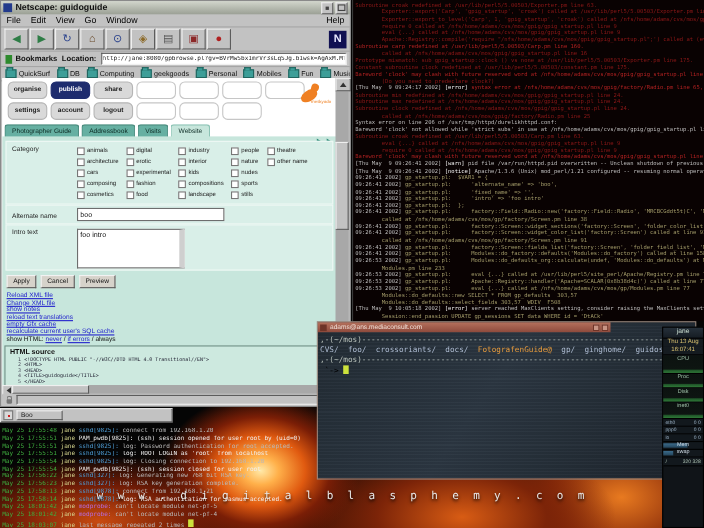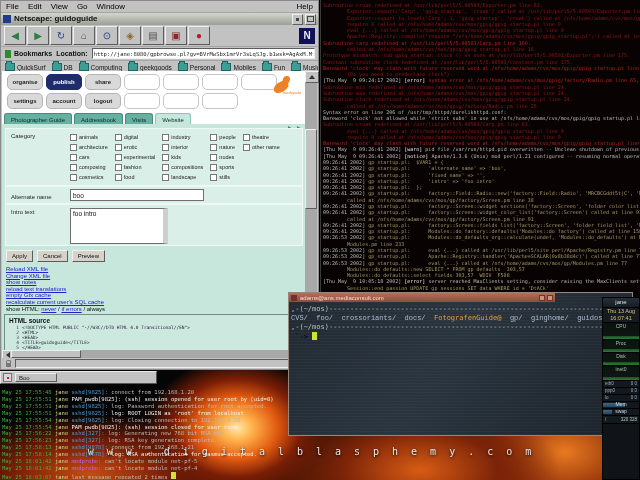--- a/index.html
+++ b/index.html
@@ -102,21 +102,21 @@
   #showhtml .opt.plain{color:#111;text-decoration:none;}
   #srcbox{position:absolute;left:2px;top:190px;width:299px;height:60px;border:1px solid #6f8f85;background:#cde9df;}
   #src-head{font-size:6.5px;font-weight:bold;color:#111;padding:2px 0 2px 4px;}
   .codeline{display:flex;font-family:"DejaVu Sans Mono",monospace;font-size:4.5px;line-height:4.9px;color:#223;white-space:pre;}
   .codeline .num{width:14px;text-align:right;padding-right:3px;flex:none;color:#445;}
   
   #errterm{left:320px;top:0;width:320px;height:292px;background:#090202;overflow:hidden;padding:2px 0 0 2px;box-sizing:border-box;border-left:1px solid #3a3a3a;}
   .tline{font-family:"DejaVu Sans Mono",monospace;font-size:5px;line-height:6.28px;white-space:pre;overflow:hidden;}
   .t-r{color:#8e1818;} .t-R{color:#b32222;} .t-w{color:#bdbdbd;} .t-W{color:#f0f0f0;} .t-y{color:#a39c6a;}
   .t-g{color:#3fae3f;} .t-h{color:#d8d890;} .t-c{color:#4f9fd8;} .t-p{color:#b66ad8;} .t-m{color:#b9b9b9;}
-  .t-d{color:#aebcd2;font-family:Liberation Mono, monospace;} .t-l{color:#e79b3d;} .t-pr{color:#b9c2bb;}
+  .t-d{color:#aebcd2;} .t-l{color:#e79b3d;} .t-pr{color:#b9c2bb;}
   
   #shellterm{left:288px;top:292px;width:345px;height:144px;border:1px solid #97867c;box-sizing:border-box;background:
      repeating-linear-gradient(0deg,rgba(255,255,255,0.02) 0 1px,rgba(0,0,0,0.05) 1px 3px),
      linear-gradient(125deg,#232c35 0%,#2c3742 45%,#1d242c 100%);}
   #sh-title{position:absolute;left:0;top:0;width:266px;height:9px;background:linear-gradient(#b4705c,#8e4a3c);
     display:flex;align-items:center;padding:0 2px;box-sizing:border-box;}
   #sh-title .sicon{width:6px;height:6px;background:#6e3428;margin-right:3px;}
   #sh-title .stext{flex:1;font-size:6px;color:#f2e2da;line-height:8px;white-space:nowrap;overflow:hidden;}
   #sh-title .sbtn{width:6px;height:6px;background:#c89484;margin-left:2px;border:1px solid #6e3428;box-sizing:border-box;}
   #sh-body{position:absolute;left:2px;top:12px;right:8px;bottom:2px;overflow:hidden;}
@@ -200,38 +200,38 @@
         <div class="tline"><span class="t-w">09:26:53 2002] </span><span class="t-y">gp_startup.pl:      Apache::Registry::handler('Apache=SCALAR(0x8b38d4c)') called at line 77</span></div>
         <div class="tline"><span class="t-w">09:26:53 2002] </span><span class="t-y">gp_startup.pl:      eval {...} called at /nfs/home/adams/cvs/mos/gp/Modules.pm line 77</span></div>
         <div class="tline"><span class="t-y">        Modules::do_defaults::new SELECT * FROM gp_defaults  303,57</span></div>
         <div class="tline"><span class="t-y">        Modules::do_defaults::select_fields 303,57  WDIV  F508</span></div>
         <div class="tline"><span class="t-w">[Thu May  9 10:05:18 2002] </span><span class="t-W">[error] </span><span class="t-w">server reached MaxClients setting, consider raising the MaxClients setting</span></div>
         <div class="tline"><span class="t-y">        Session::end_passion UPDATE gp_sessions SET data WHERE id = 'DtACk'</span></div>
       </div>
   </div>
 
   <div id="browser" class="abs">
+    <div id="b-title">
+      <span class="ticon"></span>
+      <span class="ttext">Netscape: guidoguide</span>
+      <span class="wbtn out">
+          <i class="mini"></i>
+        </span>
+      <span class="wbtn out">
+          <i class="maxi"></i>
+        </span>
+    </div>
     <div id="b-menu">
         <span class="menu-item">File</span>
         <span class="menu-item">Edit</span>
         <span class="menu-item">View</span>
         <span class="menu-item">Go</span>
         <span class="menu-item">Window</span>
         <span class="menu-item help">Help</span>
       </div>
-    <div id="b-title">
-      <span class="ticon"></span>
-      <span class="ttext">Netscape: guidoguide</span>
-      <span class="wbtn out">
-          <i class="mini"></i>
-        </span>
-      <span class="wbtn out">
-          <i class="maxi"></i>
-        </span>
-    </div>
     <div id="b-tools">
         <span class="tool-btn out">
           <span style="color: rgb(46, 125, 70);">◀</span>
         </span>
         <span class="tool-btn out">
           <span style="color: rgb(46, 125, 70);">▶</span>
         </span>
         <span class="tool-btn out">
           <span style="color: rgb(40, 64, 140);">↻</span>
         </span>

